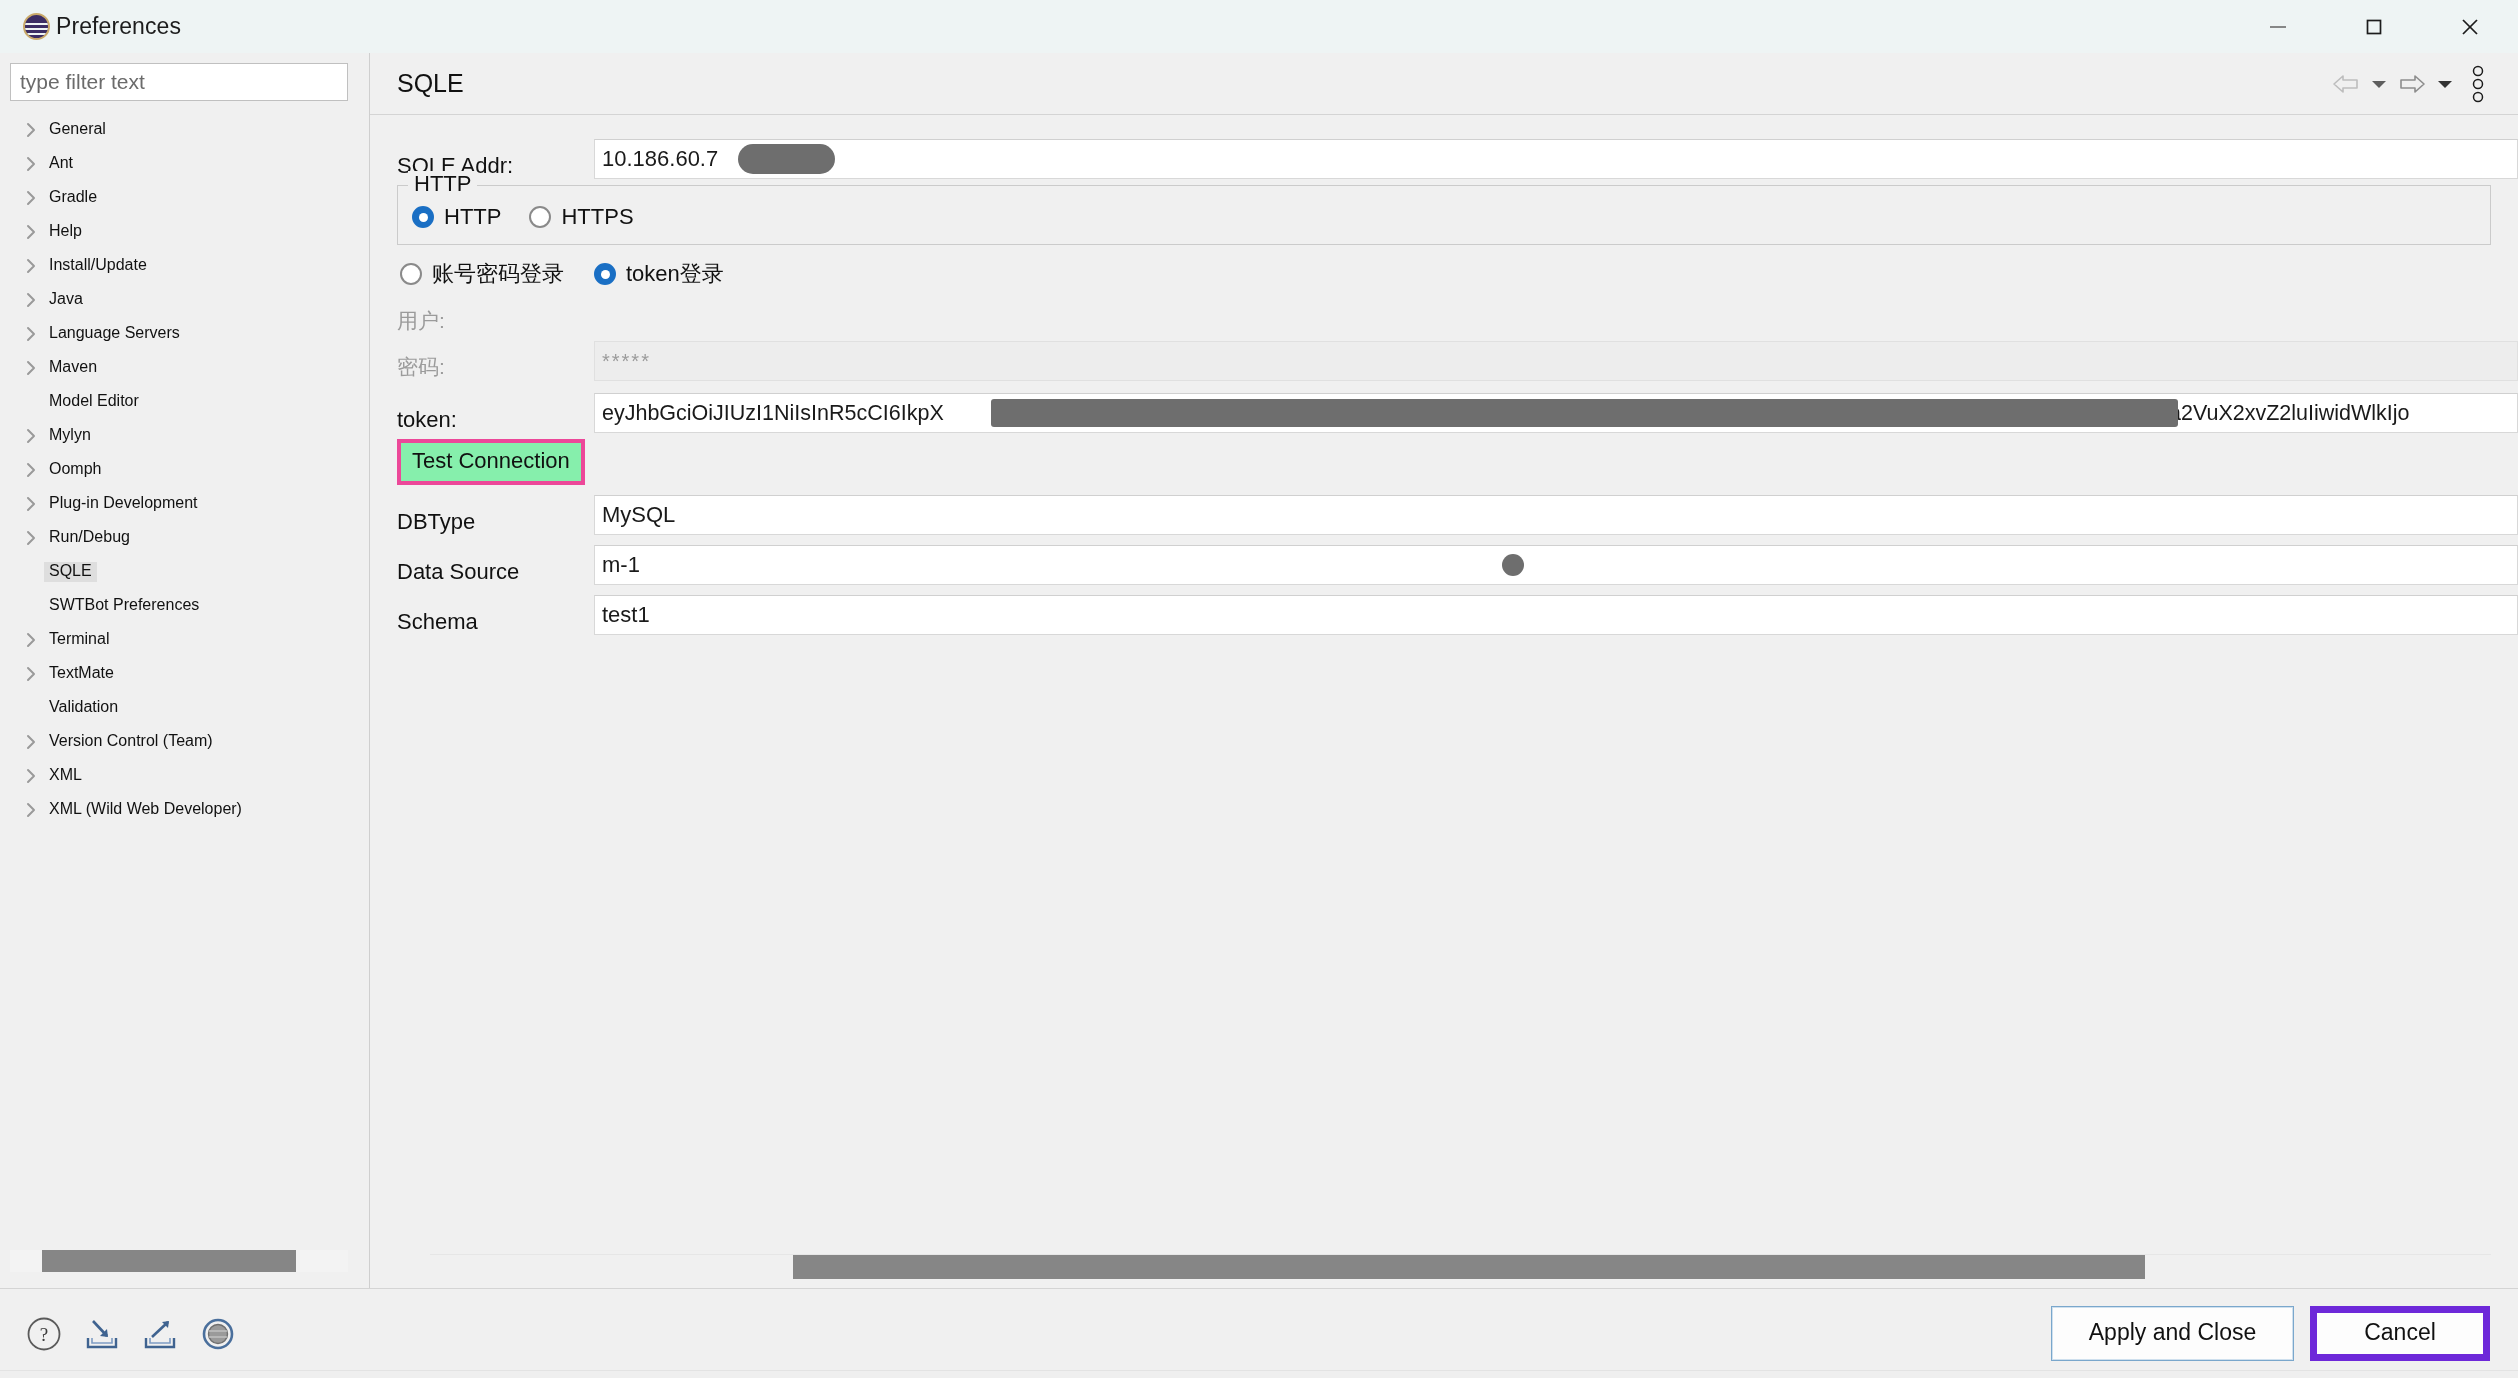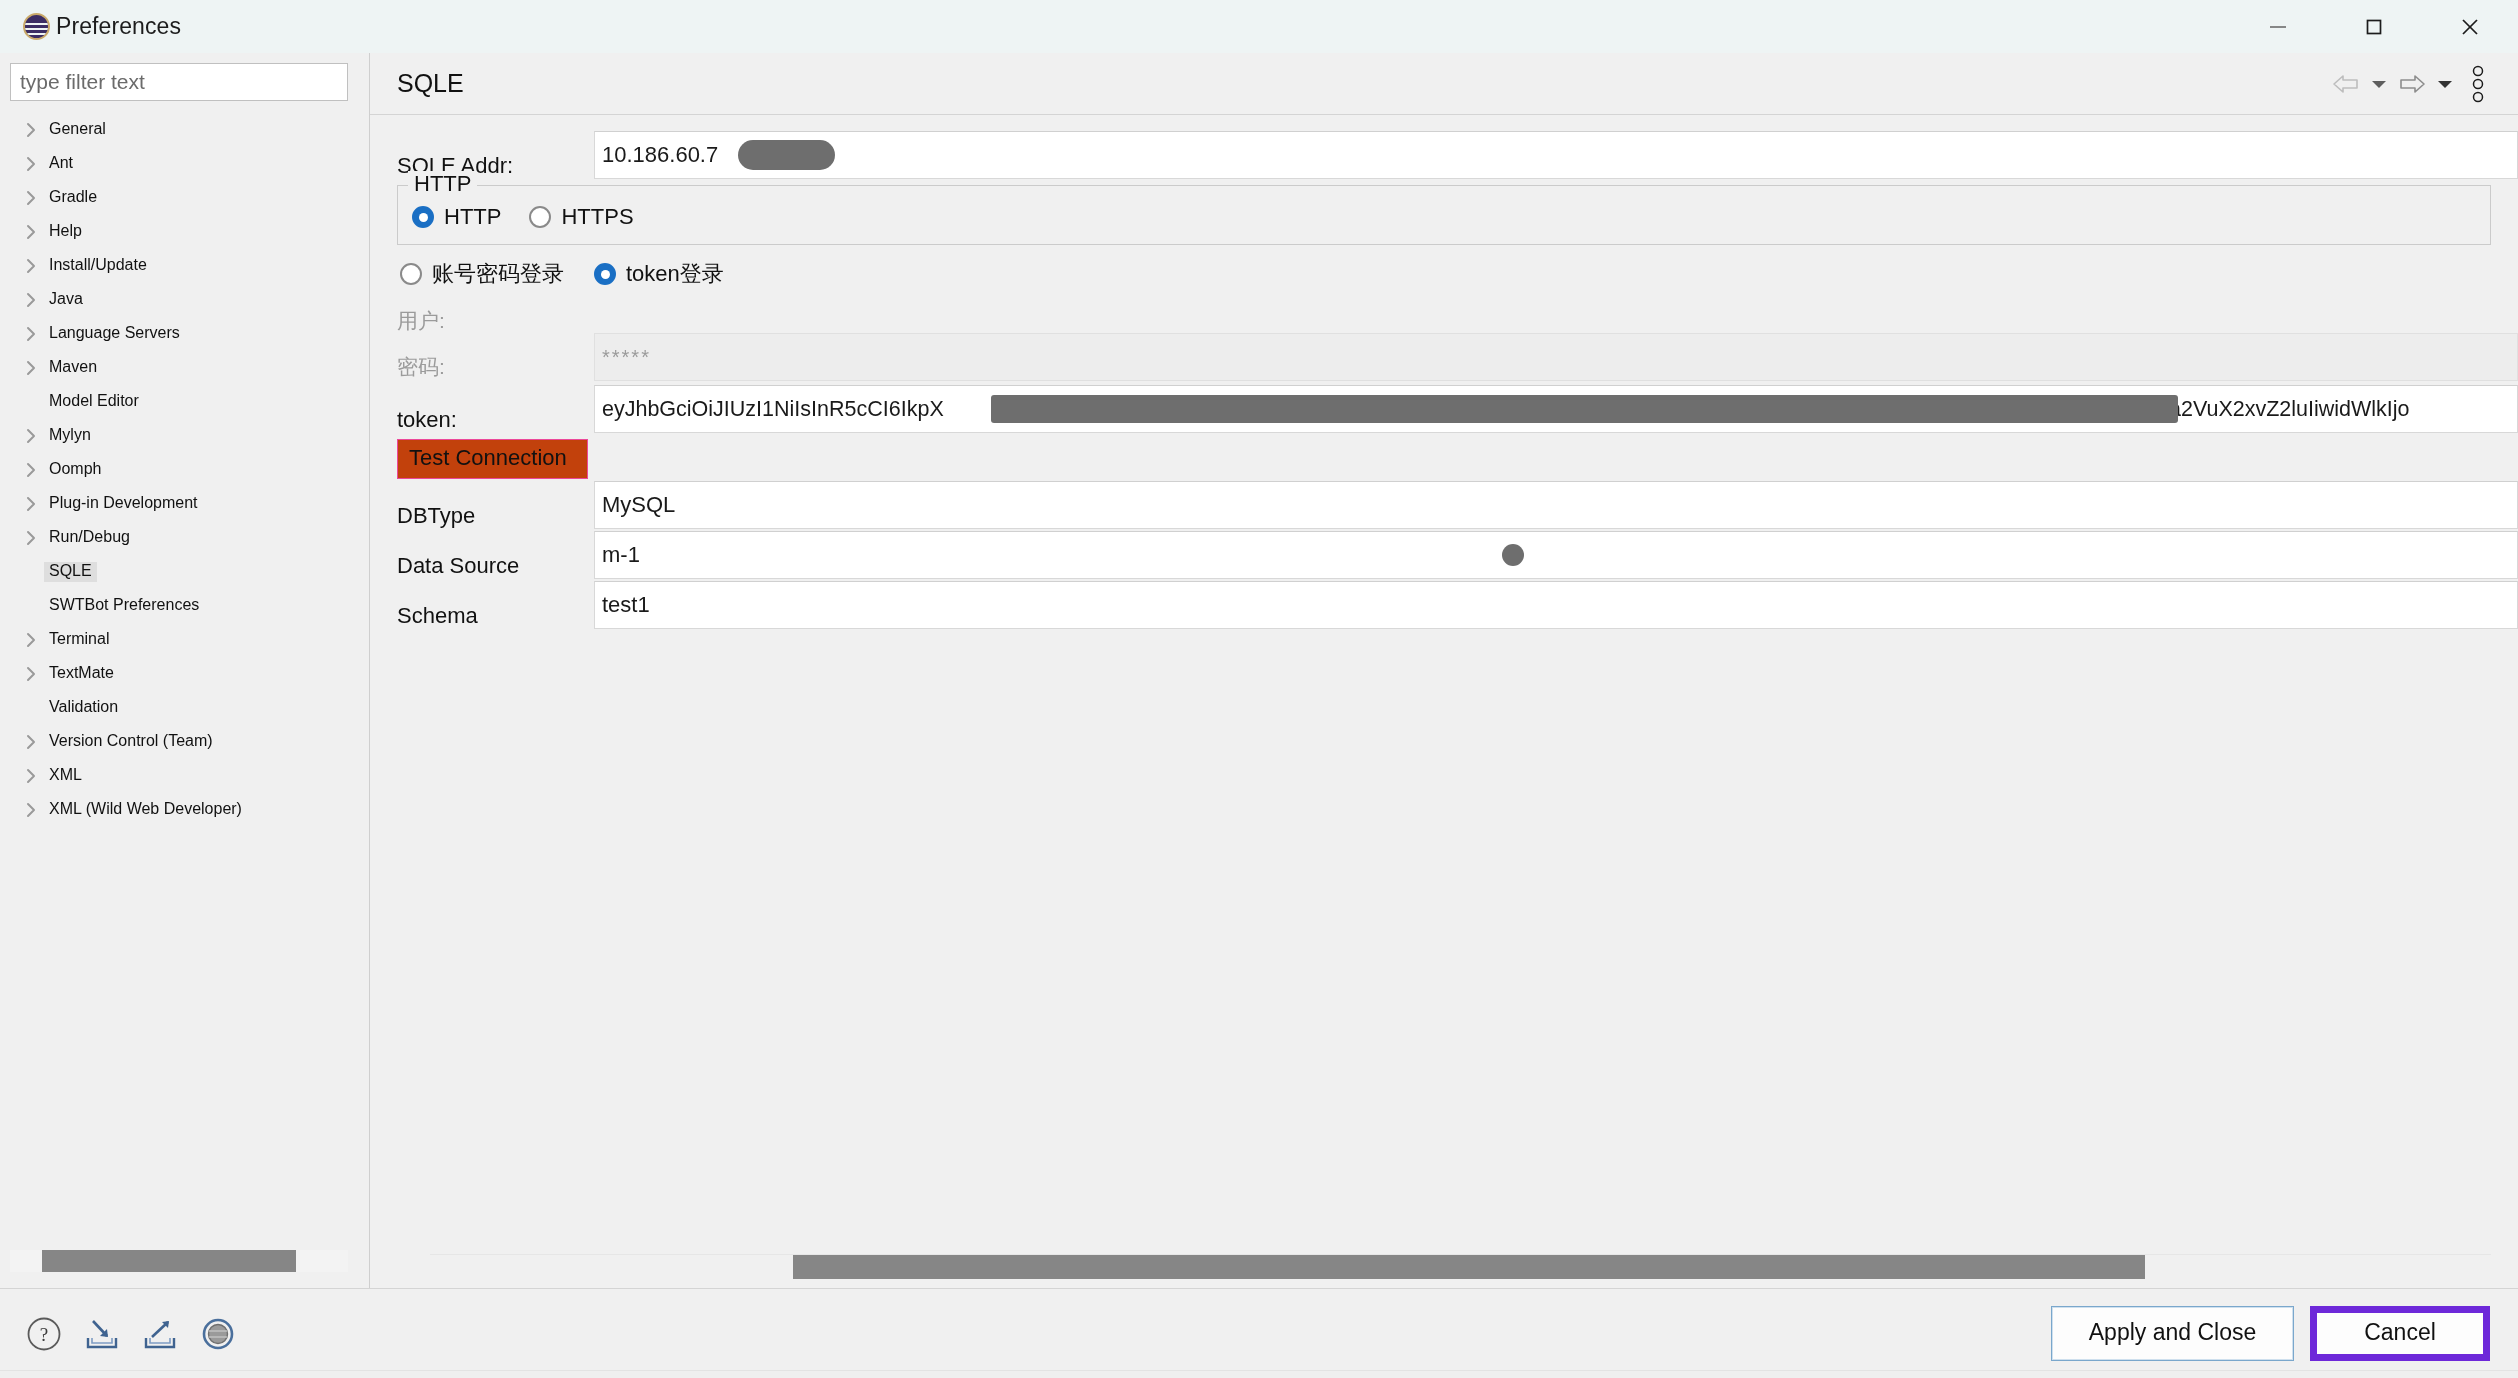--- a/index.html
+++ b/index.html
@@ -158,21 +158,21 @@
     padding-left: 27px;
   }
   .form-label {
     width: 197px; flex: none;
     font-size: 22px; color: #111;
   }
   .form-label.disabled { color: #9b9b9b; font-size: 21px; }
 
   .field {
     flex: 1;
-    height: 48px;
+    height: 40px;
     background: #ffffff;
     border: 1px solid #d8d8d8;
     border-top-color: #d0d0d0;
     display: flex; align-items: center;
     font-size: 22px; color: #1a1a1a;
     padding: 0 7px;
     position: relative;
     margin-right: 0px;
     overflow: hidden;
     white-space: nowrap;
@@ -246,25 +246,25 @@
   .login-row {
     display: flex; align-items: center;
     padding-left: 30px;
     margin-top: 14px;
     gap: 30px;
   }
 
   .btn-row { padding-left: 27px; margin-top: 6px; }
   .test-btn {
     display: inline-block;
-    background: #c2410c;
-    border: 1px solid #ec4899;
+    background: #86efac;
+    border: 4px solid #ec4899;
     font-size: 22px;
     color: #111;
-    padding: 6px 20px 8px 11px;
+    padding: 6px 11px 8px 11px;
     font-family: "Liberation Sans", sans-serif;
     line-height: 1.1;
   }
 
   
   .main-scroll {
     position: absolute;
     left: 0; right: 0; bottom: 8px;
     height: 26px;
     padding: 0 27px 0 60px;

